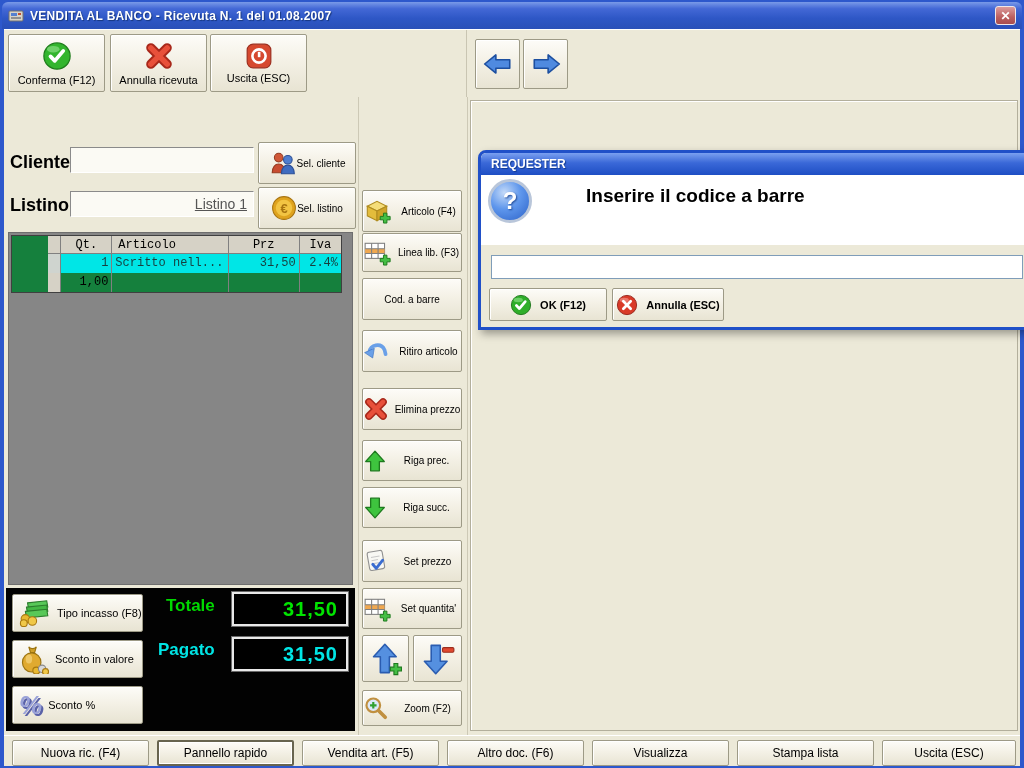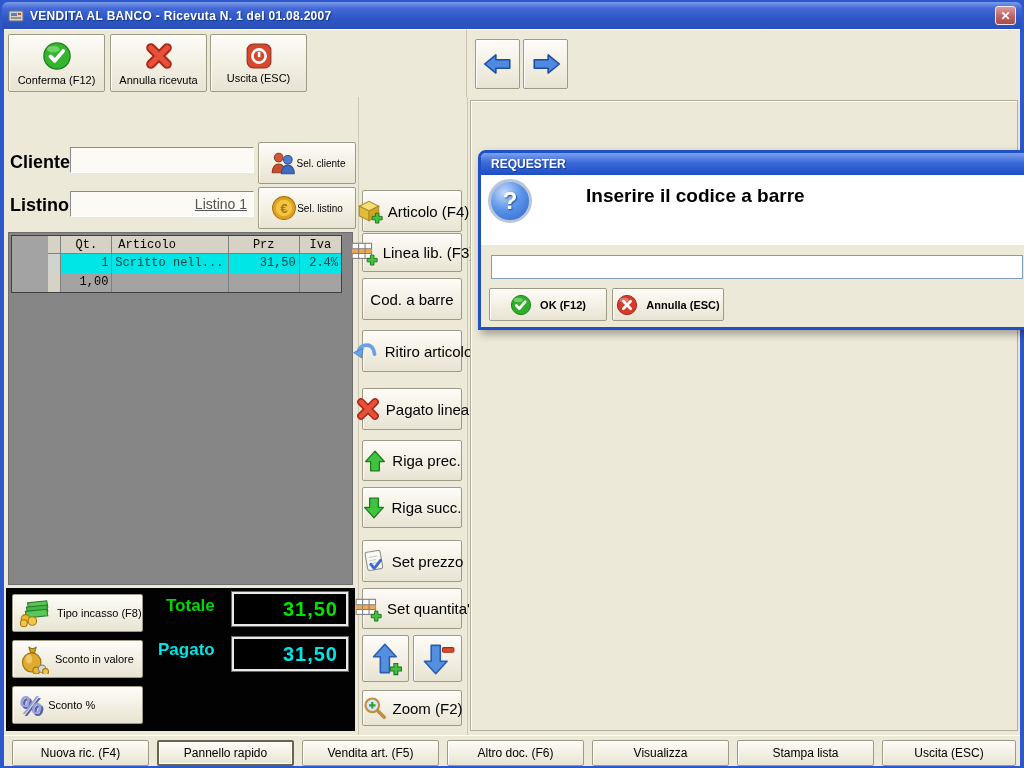--- a/index.html
+++ b/index.html
@@ -45,21 +45,21 @@
   .fld-label{position:absolute;font-size:18px;font-weight:bold;}
   .fld{
     position:absolute;background:#fbfaf4;border:1px solid;
     border-color:#8a8a8a #fff #fff #8a8a8a;height:26px;
     font-size:14px;color:#555;padding:0 6px;font-family:"Liberation Sans",sans-serif;text-decoration:underline;
   }
   .sel-btn{position:absolute;width:98px;height:42px;gap:0;font-size:10px;}
   
   .gray-panel{position:absolute;left:4px;top:135px;width:345px;height:353px;
     background:#868686;border:1px solid #6e6e6e;}
-  .tbl{position:absolute;left:2px;top:2px;width:331px;background:#a3a3a3;
+  .tbl{position:absolute;left:2px;top:2px;width:331px;background:#15803d;
     border:1px solid #404040;font-family:"Liberation Mono","DejaVu Sans Mono",monospace;font-size:12px;padding-left:36px;}
   .tr{display:flex;height:19px;line-height:18px;}
   .tr.head{height:18px;background:#d6d2c6;border-bottom:1px solid #808080;}
   .td{overflow:hidden;white-space:nowrap;border-left:1px solid #808080;padding:0 3px;}
   .td:first-child{border-left:none;}
   .c-sel{width:14px;background:#d6d2c6;padding:0;}
   .c-qt{width:57px;text-align:right;}
   .c-art{width:131px;text-align:left;}
   .c-prz{width:80px;text-align:right;}
   .c-iva{width:47px;text-align:right;}
@@ -72,21 +72,21 @@
   .pay-btn{position:absolute;left:6px;width:131px;height:38px;gap:6px;font-size:11px;justify-content:flex-start;padding-left:6px;}
   .pay-lbl{position:absolute;font-size:17px;font-weight:bold;font-family:"Liberation Sans",sans-serif;}
   .lcd{
     position:absolute;width:116px;height:34px;background:#000;
     border:2px solid #e9e9e9;box-shadow:0 0 0 1px #6a6a6a;
     display:flex;align-items:center;justify-content:flex-end;
     font-size:20px;font-weight:bold;padding-right:8px;letter-spacing:1px;
   }
   
   .divider-v{position:absolute;top:0;width:1px;height:638px;background:#cdc9b6;}
-  .act-btn{position:absolute;left:358px;width:100px;font-size:15px;gap:5px;padding:0 0;}
+  .act-btn{position:absolute;left:358px;width:100px;font-size:10px;gap:5px;padding:0 0;}
   .act-btn .lbl{flex:1;text-align:center;}
   
   .right-panel{position:absolute;left:466px;top:3px;width:548px;height:631px;
     background:#ece9d8;border:1px solid #b3af9c;box-shadow:inset 1px 1px 0 #fff;}
   
   .requester{
     position:absolute;left:474px;top:53px;width:560px;height:180px;
     border:3px solid #2050c8;border-radius:8px 0 0 0;background:#ece9d8;
     box-shadow:3px 4px 8px rgba(0,0,0,.35);overflow:hidden;
   }
@@ -312,21 +312,21 @@
       </span>
       <span class="lbl">Ritiro articolo</span>
     </div>
     <div class="btn act-btn" style="top:291px;height:42px;">
       <span class="ic">
         <svg width="26" height="26" viewBox="0 0 24 24">
           <path d="M5.5 5.5L18.5 18.5M18.5 5.5L5.5 18.5" stroke="#a8281a" stroke-width="7" stroke-linecap="round"></path>
           <path d="M5.5 5.5L18.5 18.5M18.5 5.5L5.5 18.5" stroke="#e8503a" stroke-width="4.2" stroke-linecap="round"></path>
         </svg>
       </span>
-      <span class="lbl">Pagato linea</span>
+      <span class="lbl">Elimina prezzo</span>
     </div>
     <div class="btn act-btn" style="top:343px;height:41px;">
       <span class="ic">
         <svg width="24" height="24" viewBox="0 0 22 22">
           <path d="M11 2l8.5 9.5H15v8.5H7v-8.5H2.5z" fill="#3ec43e" stroke="#1e7a1e" stroke-width="1.2" stroke-linejoin="round"></path>
         </svg>
       </span>
       <span class="lbl">Riga prec.</span>
     </div>
     <div class="btn act-btn" style="top:443px;height:42px;">

